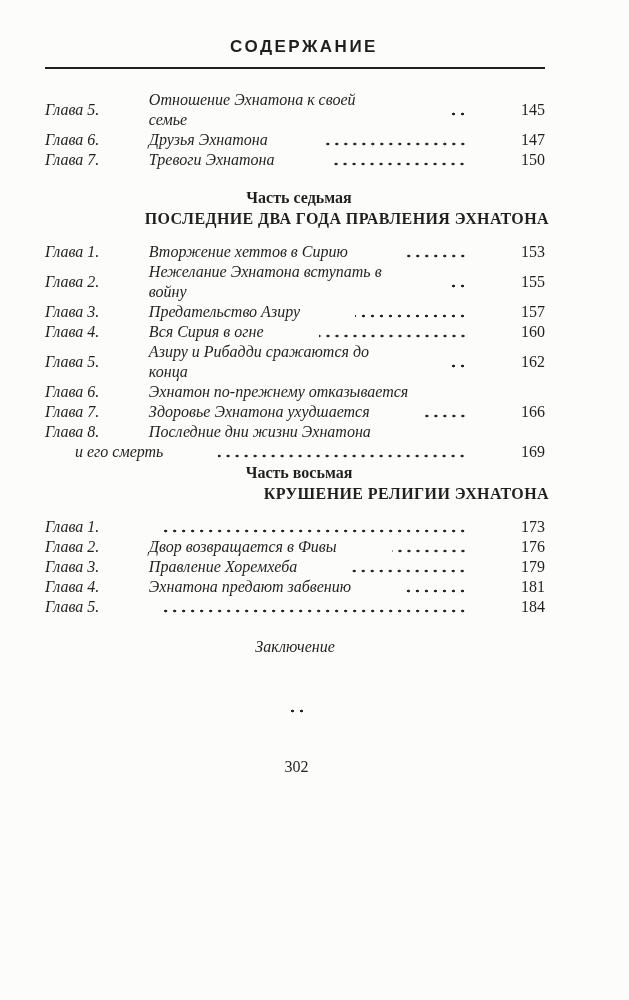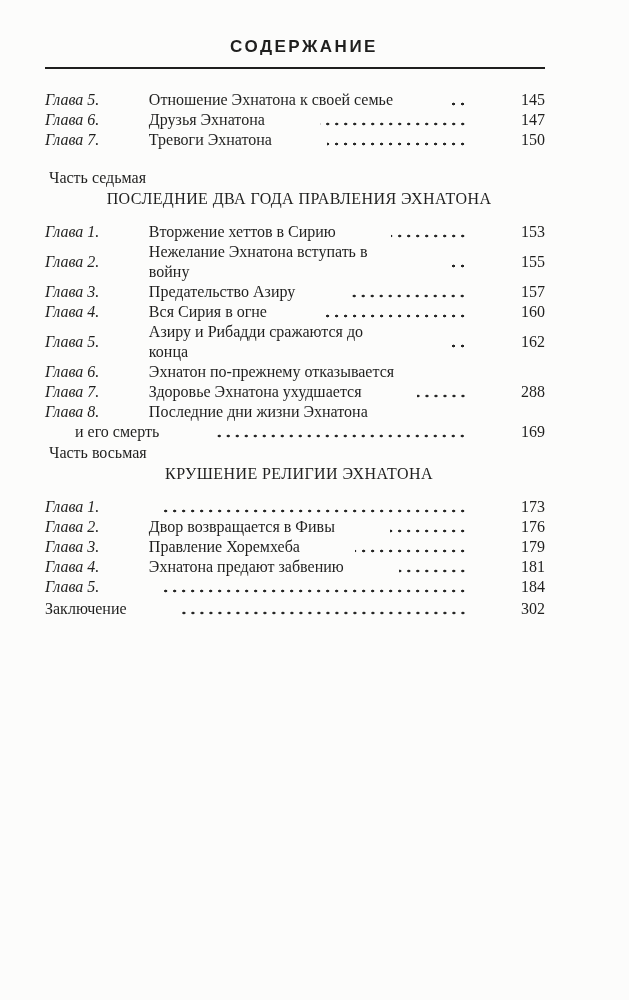--- a/index.html
+++ b/index.html
@@ -25,48 +25,48 @@
     font-size: 17px; line-height: 22px;
     letter-spacing: 2.5px;
   }
   .rule {
     height: 0;
     border-top: 2px solid var(--ink, #1c1c1c);
     margin-bottom: 21px;
   }
   .row { display: flex; align-items: center; gap: 44px; }
   .ch { font-style: italic; white-space: pre; margin-right: 0.35em; flex: 0 0 auto; }
-  .tt { flex: 0 1 auto; }
+  .tt { flex: 0 1 auto; font-style: italic; }
   .leader {
     flex: 1 1 auto;
     min-width: 18px;
     height: 12px;
     margin: 0 7px 0 11px;
     background-image: radial-gradient(circle, #262625 1.3px, rgba(0,0,0,0) 1.6px);
     background-size: 9px 4px;
     background-repeat: repeat-x;
     background-position: right bottom;
   }
   .pg { flex: 0 0 auto; min-width: 27px; text-align: right; white-space: pre; }
   .cont { padding-left: 30px; }
   .intro-entries { margin-bottom: 17px; }
   .part { position: relative; left: 4px; }
   .part-label {
-    font-weight: 400;
+    text-align: center; font-weight: 700;
     line-height: 21px;
   }
   .part-heading {
-    text-align: center; font-weight: 400;
+    text-align: right; font-weight: 700;
     letter-spacing: 0.4px;
     line-height: 21px;
     margin-bottom: 13px;
   }
   .part .entries { position: relative; left: -4px; }
   .part-eight { }
-  .closing { margin-top: 2px; }
+  .closing { margin-top: 20px; flex-direction: column; }
 </style>
 </head>
 <body>
 
 <div class="page">
 
   <h1 class="page-title">СОДЕРЖАНИЕ</h1>
   <div class="rule"></div>
 
   <div class="intro-entries">
@@ -127,21 +127,21 @@
       <div class="entry2">
         <div class="row">
           <span class="ch">Глава 6.</span>
           <span class="tt">Эхнатон по-прежнему отказывается</span>
         </div>
       </div>
       <div class="row">
         <span class="ch">Глава 7.</span>
         <span class="tt">Здоровье Эхнатона ухудшается</span>
         <span class="leader"></span>
-        <span class="pg">288</span>
+        <span class="pg">166</span>
       </div>
       <div class="entry2">
         <div class="row">
           <span class="ch">Глава 8.</span>
           <span class="tt">Последние дни жизни Эхнатона</span>
         </div>
         <div class="row cont">
           <span class="tt">и его смерть</span>
           <span class="leader"></span>
           <span class="pg">169</span>

